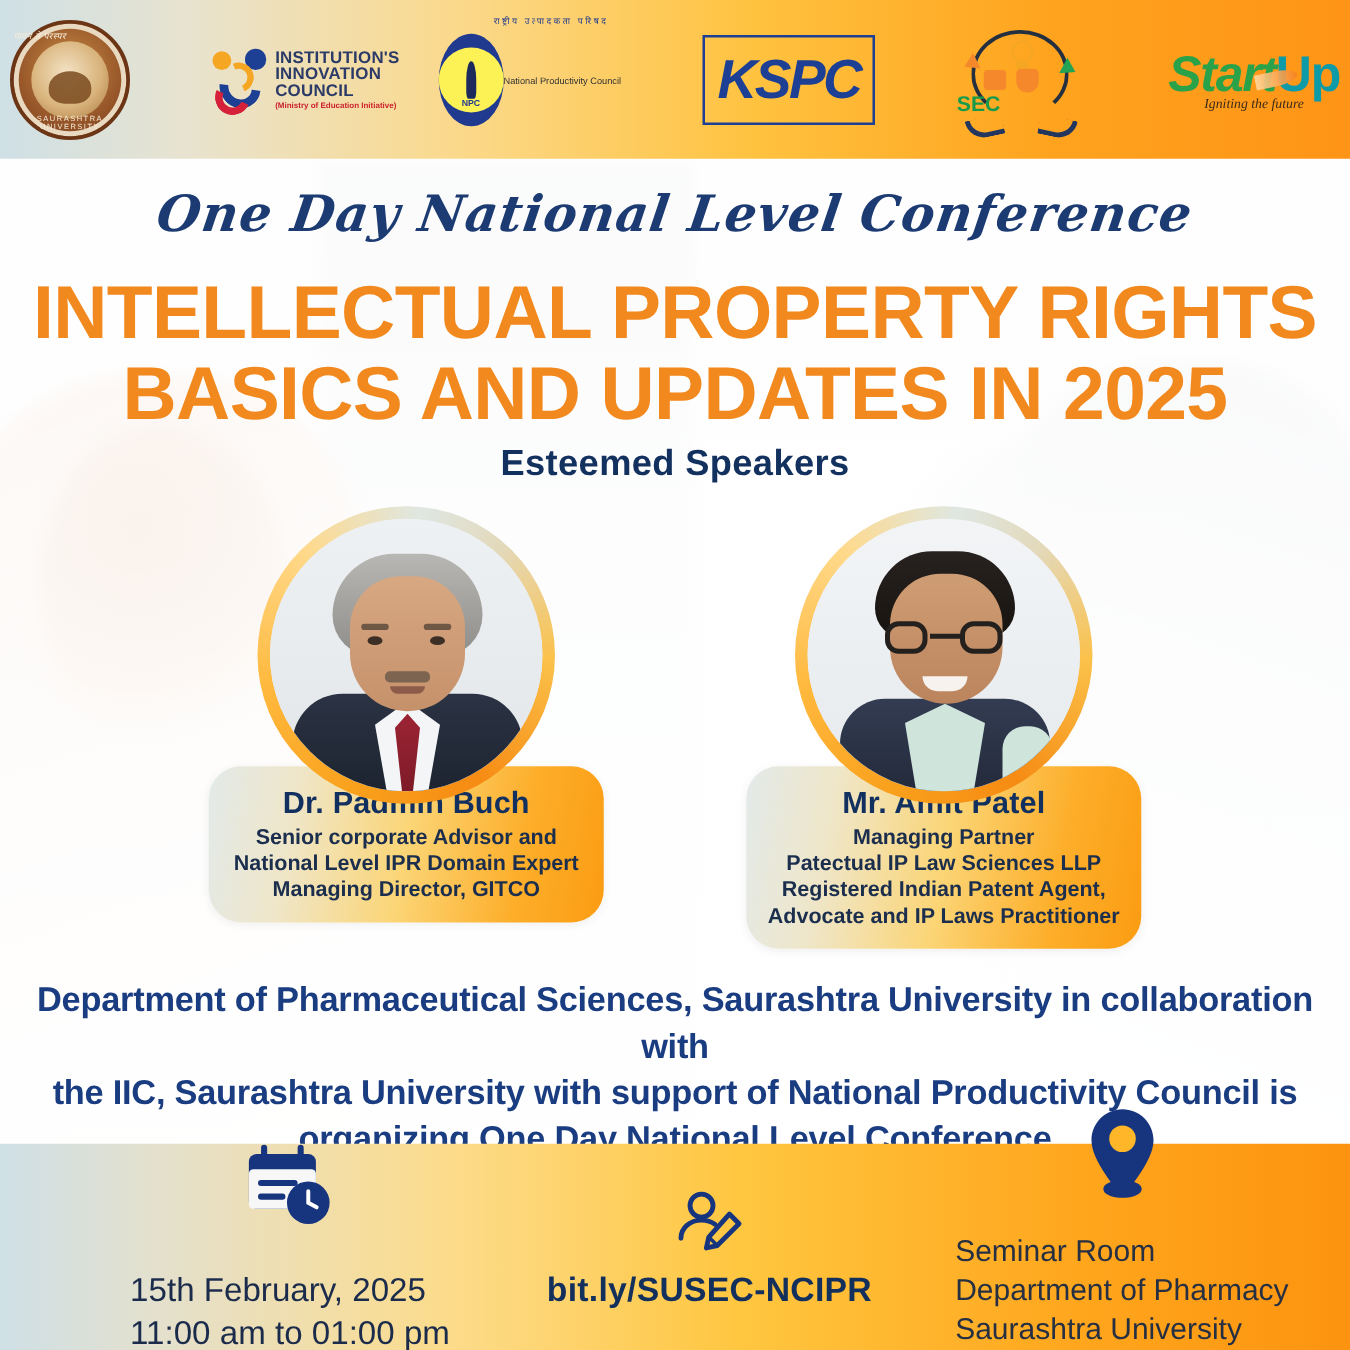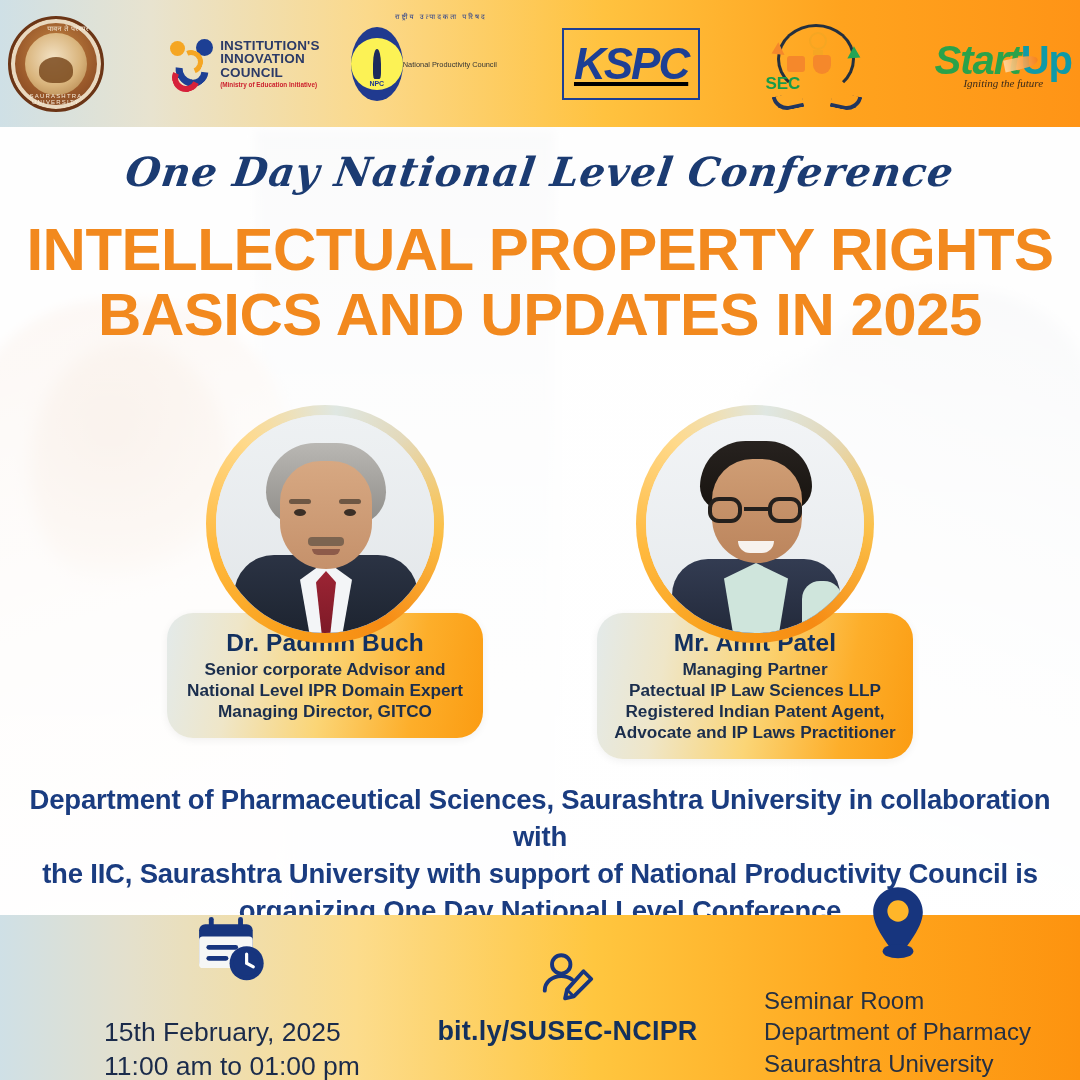--- a/index.html
+++ b/index.html
@@ -62,22 +62,22 @@
   .seal { width:96px; height:96px; border-radius:50%;
     background:radial-gradient(circle at 50% 45%,#d8a martial 0%,#8c4a23 100%);
     background:radial-gradient(circle at 50% 40%,#c98c46 0%,#9b5a2b 55%,#74391a 100%);
     border:3px solid #6b3516; position:relative; display:flex; align-items:center; justify-content:center;
     box-shadow:inset 0 0 0 4px #e9d9c0;
   }
   .seal-inner { width:62px; height:62px; border-radius:50%;
     background:radial-gradient(circle at 45% 40%,#f3e2c4 0%,#d9b47c 55%,#a8773f 100%);
     display:flex; align-items:flex-end; justify-content:center; overflow:hidden; position:relative; }
   .seal-lion { width:34px; height:26px; background:#7a4a1e; border-radius:50% 50% 40% 40%; margin-bottom:12px; opacity:.85;}
-  .seal-txt-top { position:absolute; top:5px; left:0; right:12px; text-align:right;
-    font-size:7px; color:#f7ecd9; letter-spacing:.3px; font-family:"DejaVu Sans", sans-serif; }
+  .seal-txt-top { position:absolute; top:5px; left:0; right:12px; text-align:left;
+    font-size:7px; color:#f7ecd9; letter-spacing:.3px; font-family:"DejaVu Sans", sans-serif;font-style:italic; }
   .seal-txt-bot { position:absolute; bottom:4px; left:0; right:0; text-align:center;
     font-size:6px; color:#f7ecd9; letter-spacing:1.2px; font-family:"Liberation Sans", sans-serif; }
 
   
   .iic { display:flex; align-items:center; gap:5px; }
   .iic-mark { position:relative; width:46px; height:62px; }
   .iic-dot-o { position:absolute; left:1px; top:8px; width:15px; height:15px; border-radius:50%; background:#f5a623; }
   .iic-dot-b { position:absolute; right:2px; top:6px; width:17px; height:17px; border-radius:50%; background:#1d3f94; }
   .iic-swoosh-b { position:absolute; left:7px; top:20px; width:32px; height:34px;
      border:7px solid #1d3f94; border-radius:50%; border-top-color:transparent; border-right-color:transparent; transform:rotate(-38deg); }
@@ -94,21 +94,21 @@
   .npc-ring { width:74px; height:74px; border-radius:50%; background:#203a8f; position:relative;
      display:flex; align-items:center; justify-content:center; }
   .npc-core { width:52px; height:52px; border-radius:50%; background:#fcf255; display:flex; align-items:center; justify-content:center; position:relative;}
   .npc-flame { width:8px; height:30px; background:#1d2b5c; border-radius:50% 50% 20% 20%; }
   .npc-hindi { position:absolute; top:0; left:0; right:0; text-align:center; font-size:7px; color:#203a8f;
      font-family:"DejaVu Sans", sans-serif; letter-spacing:2px; white-space:nowrap; }
   .npc-abbr { position:absolute; bottom:14px; left:0; right:0; text-align:center; font-size:7px; font-weight:bold; color:#203a8f;}
   .npc-label { font-size:7.4px; color:#333; margin-top:1px; white-space:nowrap; }
 
   
-  .kspc { border:2.5px solid #1d3f94; padding:12px 10px;text-decoration:underline; }
+  .kspc { border:2.5px solid #1d3f94; padding:12px 10px; }
   .kspc-txt { font-size:44px; font-weight:bold; font-style:italic; color:#1d3f94;
      letter-spacing:-2px; font-family:"Liberation Sans", sans-serif; line-height:1; }
 
   
   .sec { position:relative; width:104px; height:96px; }
   .sec-arc { position:absolute; left:12px; top:8px; width:78px; height:70px; border:3px solid #24303f;
      border-radius:50%; border-bottom-color:transparent; }
   .sec-arrow-r { position:absolute; right:8px; top:32px; width:0; height:0;
      border-left:11px solid #23a455; border-top:7px solid transparent; border-bottom:7px solid transparent; transform:rotate(28deg); }
   .sec-arrow-l { position:absolute; left:6px; top:28px; width:0; height:0;
@@ -306,20 +306,21 @@
     </div>
   </div>
 
   <div class="script-title">One Day National Level Conference</div>
 
   <div class="main-title">
     <span class="l1">INTELLECTUAL PROPERTY RIGHTS</span>
     <span class="l2">BASICS  AND UPDATES IN 2025</span>
   </div>
 
+  <div class="speakers-label">Esteemed Speakers</div>
 
   <div class="speakers">
 
     <div class="speaker">
       <div class="photo-ring">
         <div class="photo">
           <div class="p1-bg"></div>
           <div class="p1-suit"></div>
           <div class="p1-shirt"></div>
           <div class="p1-tie"></div>

